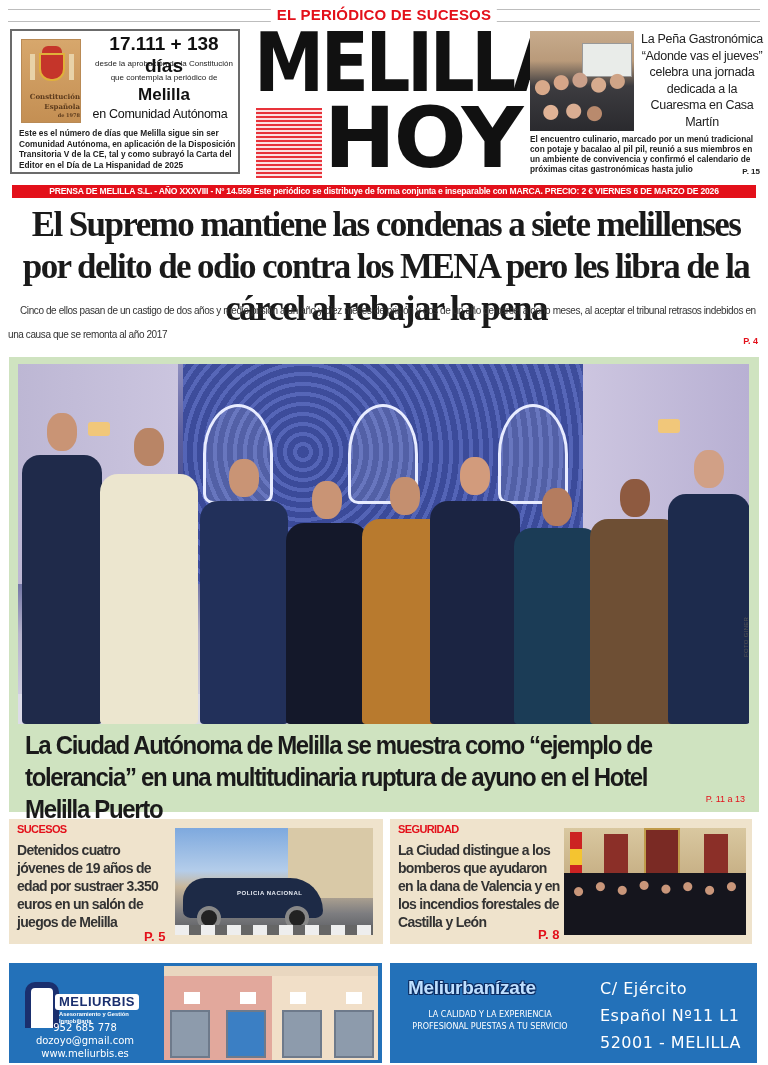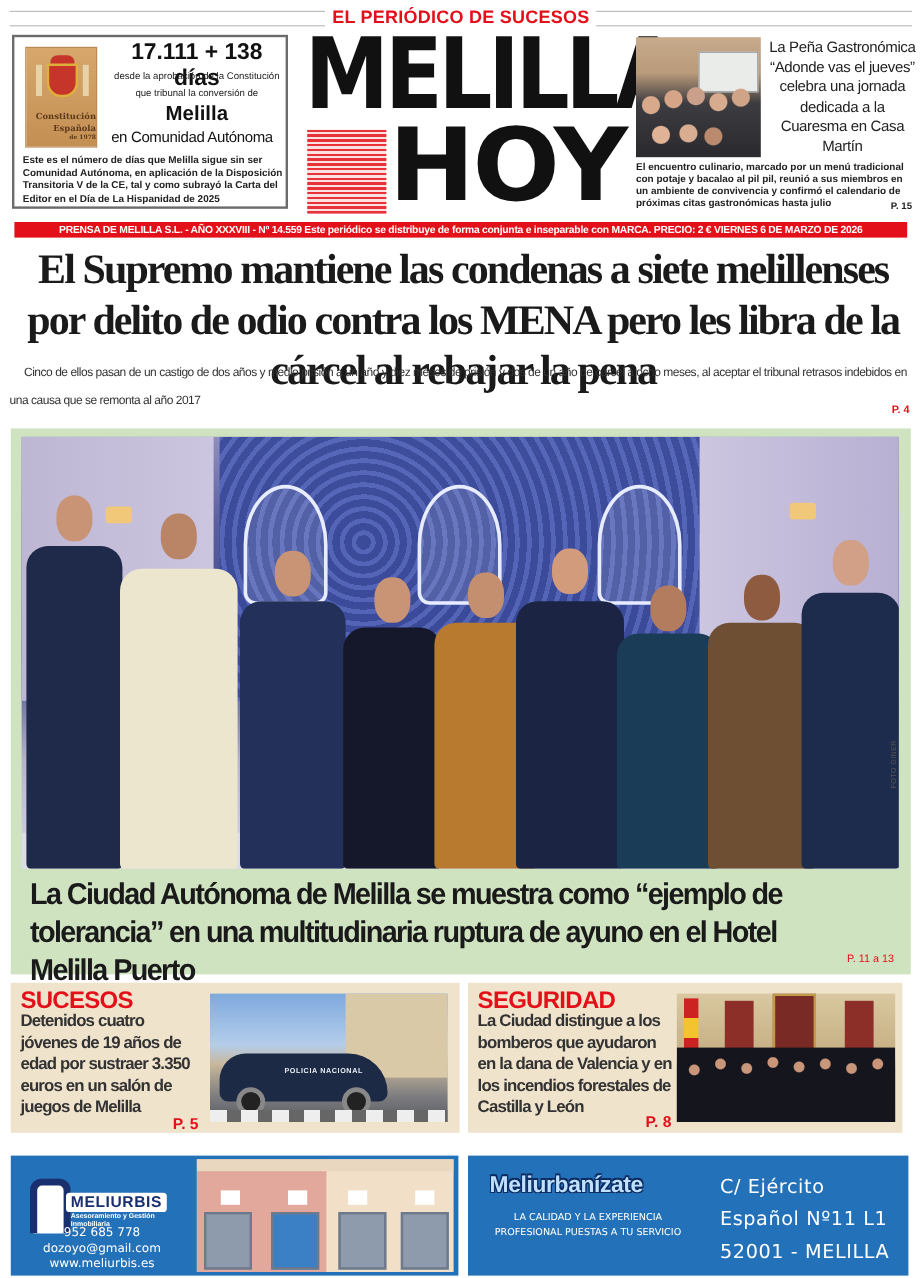--- a/index.html
+++ b/index.html
@@ -72,21 +72,21 @@
   .person .head { position: absolute; left: 50%; transform: translateX(-50%); width: 30px; height: 38px; border-radius: 45%; background: #c99475; }
   .person .body { position: absolute; left: 0; right: 0; bottom: 0; border-radius: 18px 18px 4px 4px; }
   .credit { position: absolute; left: 734px; top: 300px; font-size: 6px; color: #555; transform: rotate(-90deg); transform-origin: left top; white-space: nowrap; letter-spacing: 0.3px; }
   .mainhead { position: absolute; left: 16px; top: 372px; width: 720px; font-family: "Liberation Sans", sans-serif; font-weight: bold; font-size: 25px; line-height: 32px; color: #1a1a1a; letter-spacing: -1.4px; transform: scaleX(0.96); transform-origin: left top; }
   .mainpage { position: absolute; right: 14px; top: 437px; font-size: 9px; font-weight: normal; color: #e3101a; }
 
   
   .small { position: absolute; top: 819px; height: 125px; background: #efe3cc; }
   .small.left { left: 9px; width: 374px; }
   .small.right { left: 390px; width: 362px; }
-  .small .sec { position: absolute; left: 8px; top: 4px; color: #e3101a; font-weight: bold; font-size: 20px; letter-spacing: -0.6px; }
+  .small .sec { position: absolute; left: 8px; top: 4px; color: #e3101a; font-weight: bold; font-size: 11px; letter-spacing: -0.6px; }
   .small .txt { position: absolute; left: 8px; top: 22px; font-weight: bold; font-size: 14px; line-height: 18px; color: #333; letter-spacing: -0.7px; }
   .small .pg { position: absolute; font-size: 13px; font-weight: bold; color: #e3101a; }
   .small .ph { position: absolute; top: 9px; height: 107px; overflow: hidden; }
   .policeph { left: 166px; width: 198px; background: linear-gradient(180deg,#7ea9de 0%,#b4cdea 40%,#c9b79b 55%,#7d7d80 80%,#595b60 100%); }
   .policeph .bld { position: absolute; right: 0; top: 0; width: 85px; height: 70px; background: #d9c9a7; }
   .policeph .car { position: absolute; left: 8px; top: 50px; width: 140px; height: 40px; background: #1d2a46; border-radius: 24px 36px 8px 8px; }
   .policeph .car .lab { position: absolute; left: 54px; top: 12px; color: #e8ecf4; font-size: 6px; font-weight: bold; line-height: 7px; letter-spacing: 0.5px; }
   .policeph .w1, .policeph .w2 { position: absolute; top: 78px; width: 24px; height: 24px; border-radius: 50%; background: #222; border: 4px solid #888; }
   .policeph .w1 { left: 22px; } .policeph .w2 { left: 110px; }
   .policeph .cross { position: absolute; left: 0; right: 0; bottom: 0; height: 10px; background: repeating-linear-gradient(90deg,#eee 0 14px,#666 14px 26px); }
@@ -140,21 +140,21 @@
     <div class="pillar pr"></div>
     <div class="shield"></div>
     <div class="ctext">
       <div>Constitución</div>
       <div>Española</div>
       <div style="font-size:5px;line-height:7px;">de 1978</div>
     </div>
   </div>
   <div class="days">17.111 + 138 días</div>
   <div class="l1">desde la aprobación de la Constitución</div>
-  <div class="l2">que tribunal la conversión de</div>
+  <div class="l2">que contempla la periódico de</div>
   <div class="mel">Melilla</div>
   <div class="comm">en Comunidad Autónoma</div>
   <div class="note">Este es el número de días que Melilla sigue sin ser Comunidad Autónoma, en aplicación de la Disposición Transitoria V de la CE, tal y como subrayó la Carta del Editor en el Día de La Hispanidad de 2025</div>
 </div>
 
 <div class="logo">
   <div class="melilla">MELILLA</div>
   <div class="stripes"></div>
   <div class="hoy">HOY</div>
 </div>

